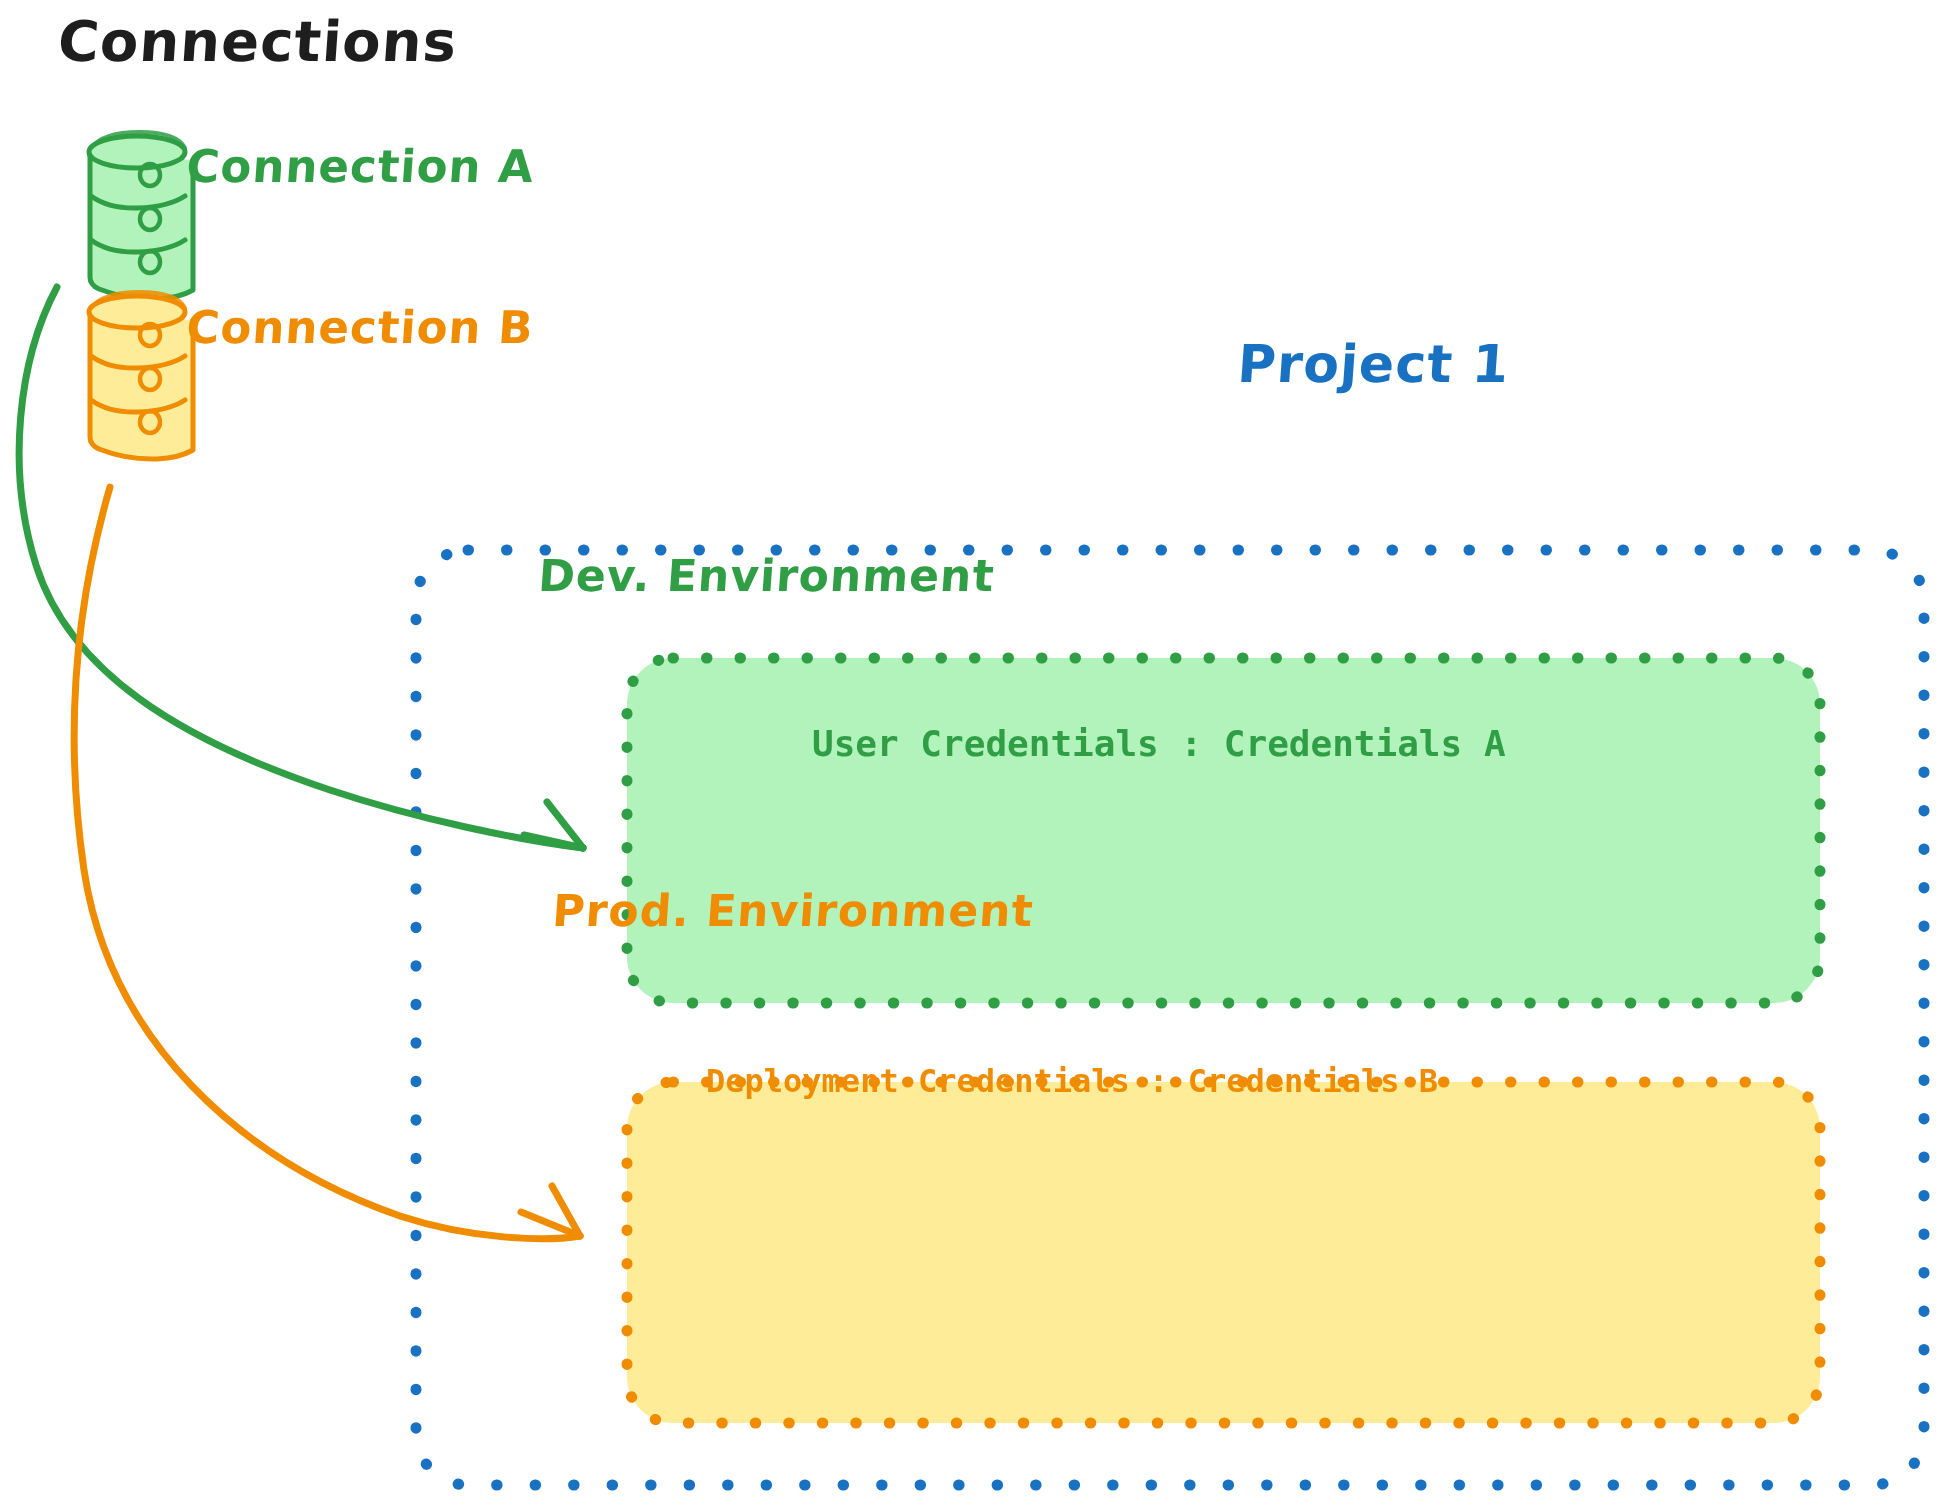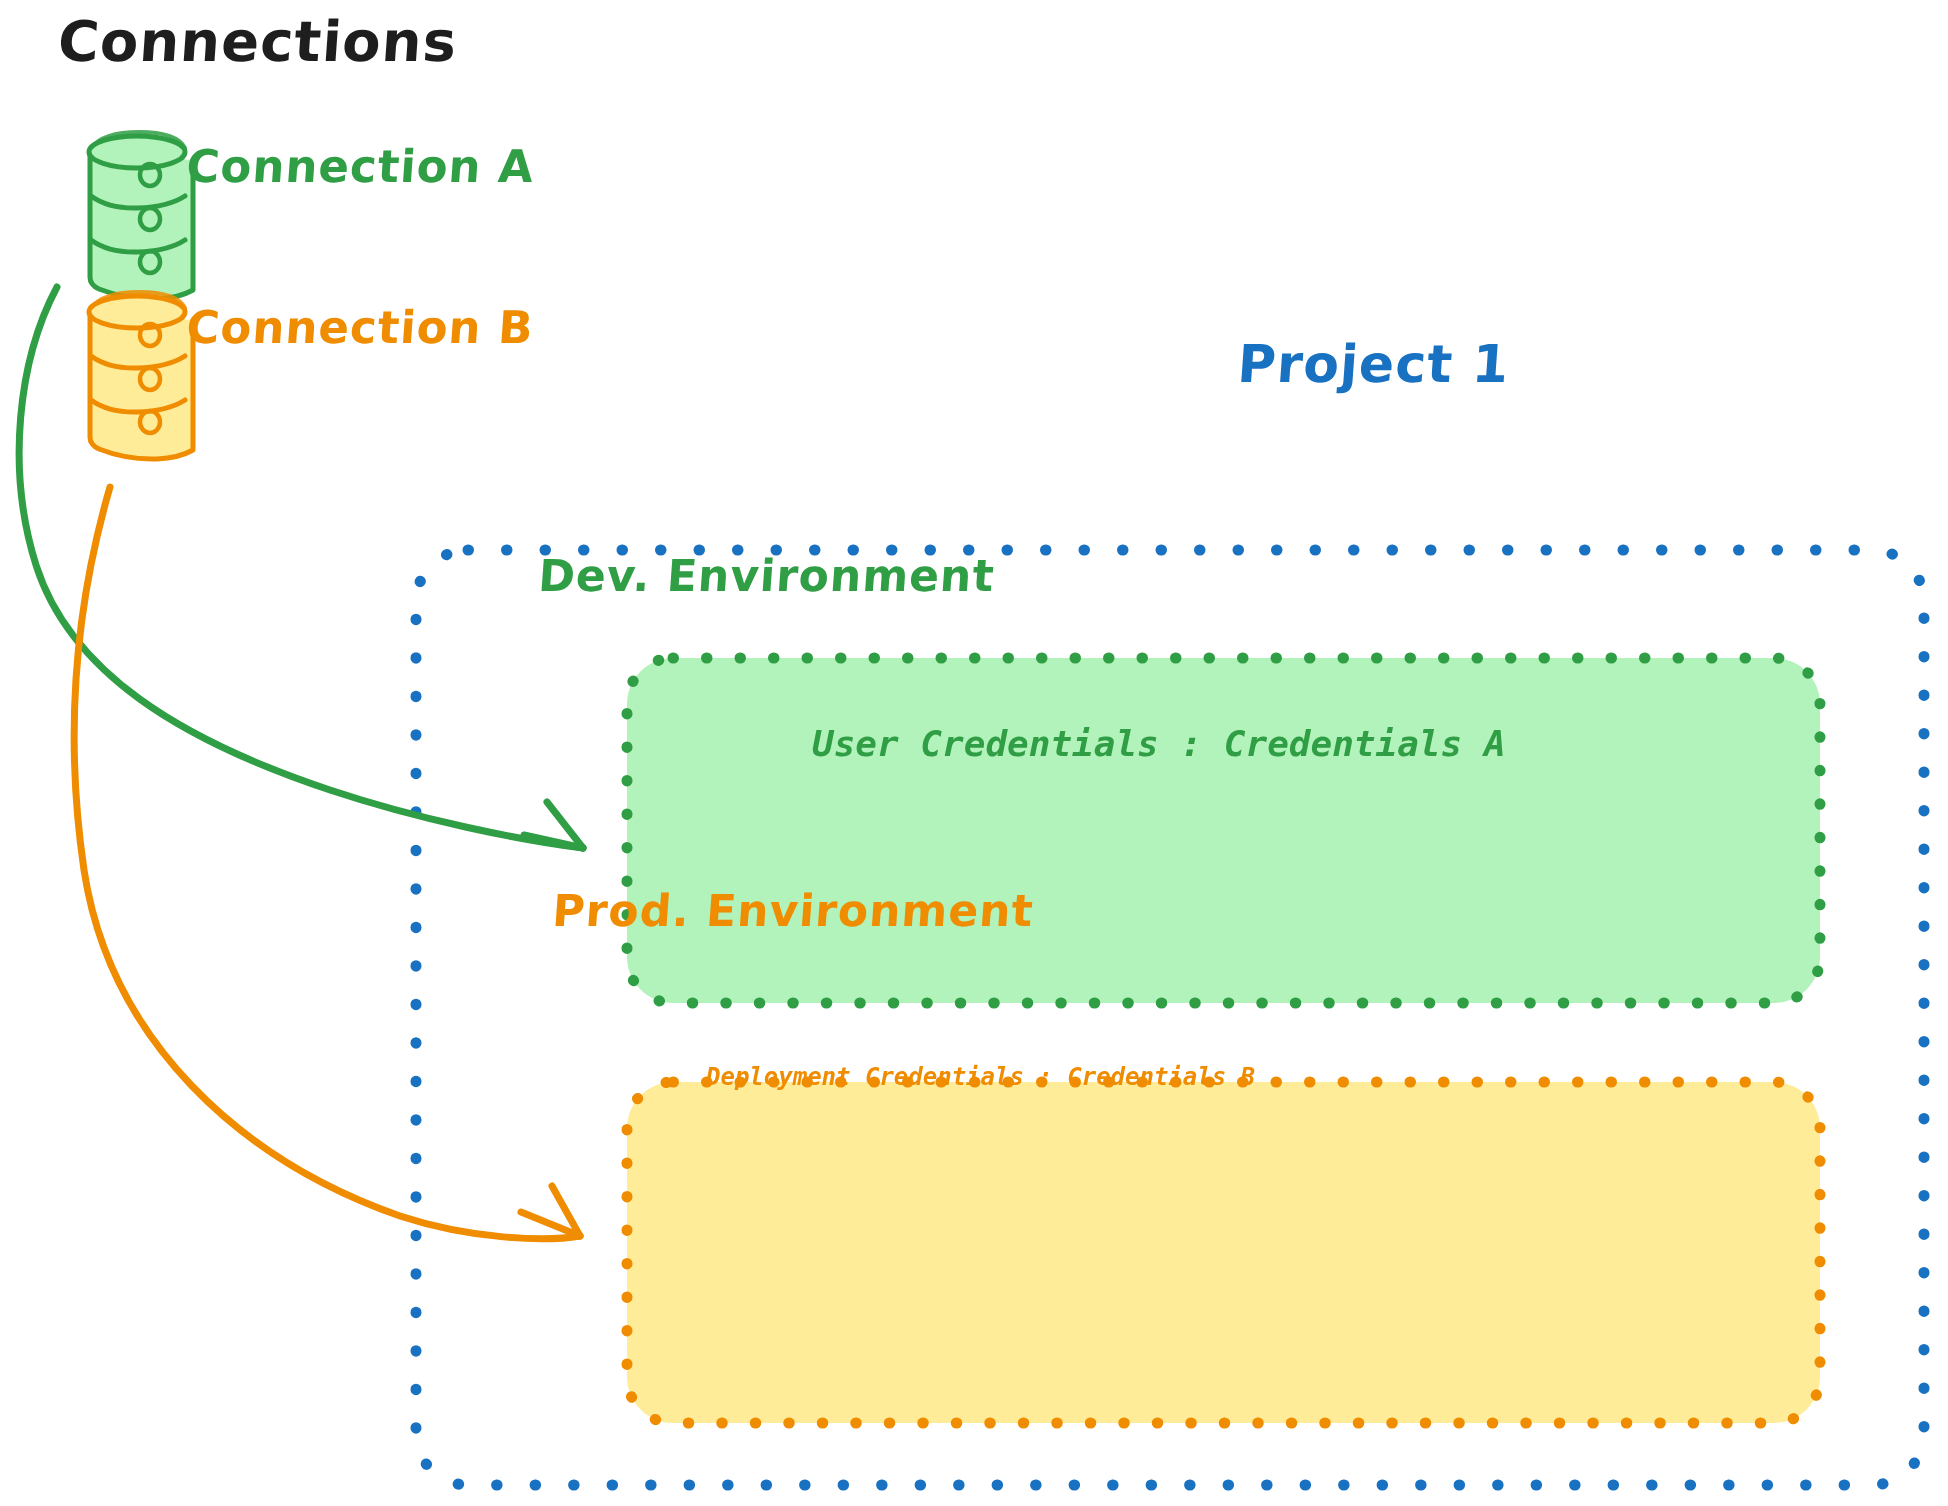--- a/index.html
+++ b/index.html
@@ -34,21 +34,20 @@
     font-family: "DejaVu Sans", sans-serif;
     font-weight: 600;
     letter-spacing: 1px;
     transform: skewX(-4deg);
     transform-origin: left bottom;
   }
   .mono {
     font-family: "DejaVu Sans Mono", monospace;
     font-weight: 700;
     letter-spacing: 0px;
-    font-style: italic;
   }
   #title-connections {
     left: 56px;
     top: 14px;
     font-size: 56px;
     color: #1e1e1e;
   }
   #label-connection-a {
     left: 185px;
     top: 144px;
@@ -81,21 +80,21 @@
   }
   #label-dev-credentials {
     left: 812px;
     top: 726px;
     font-size: 36px;
     color: #2f9e44;
   }
   #label-prod-credentials {
     left: 706px;
     top: 1065px;
-    font-size: 24px;
+    font-size: 32px;
     color: #f08c00;
   }
   svg { display: block; }
 </style>
 </head>
 <body>
 
 <div id="canvas">
 
   <svg class="layer" viewBox="0 0 1948 1506">

